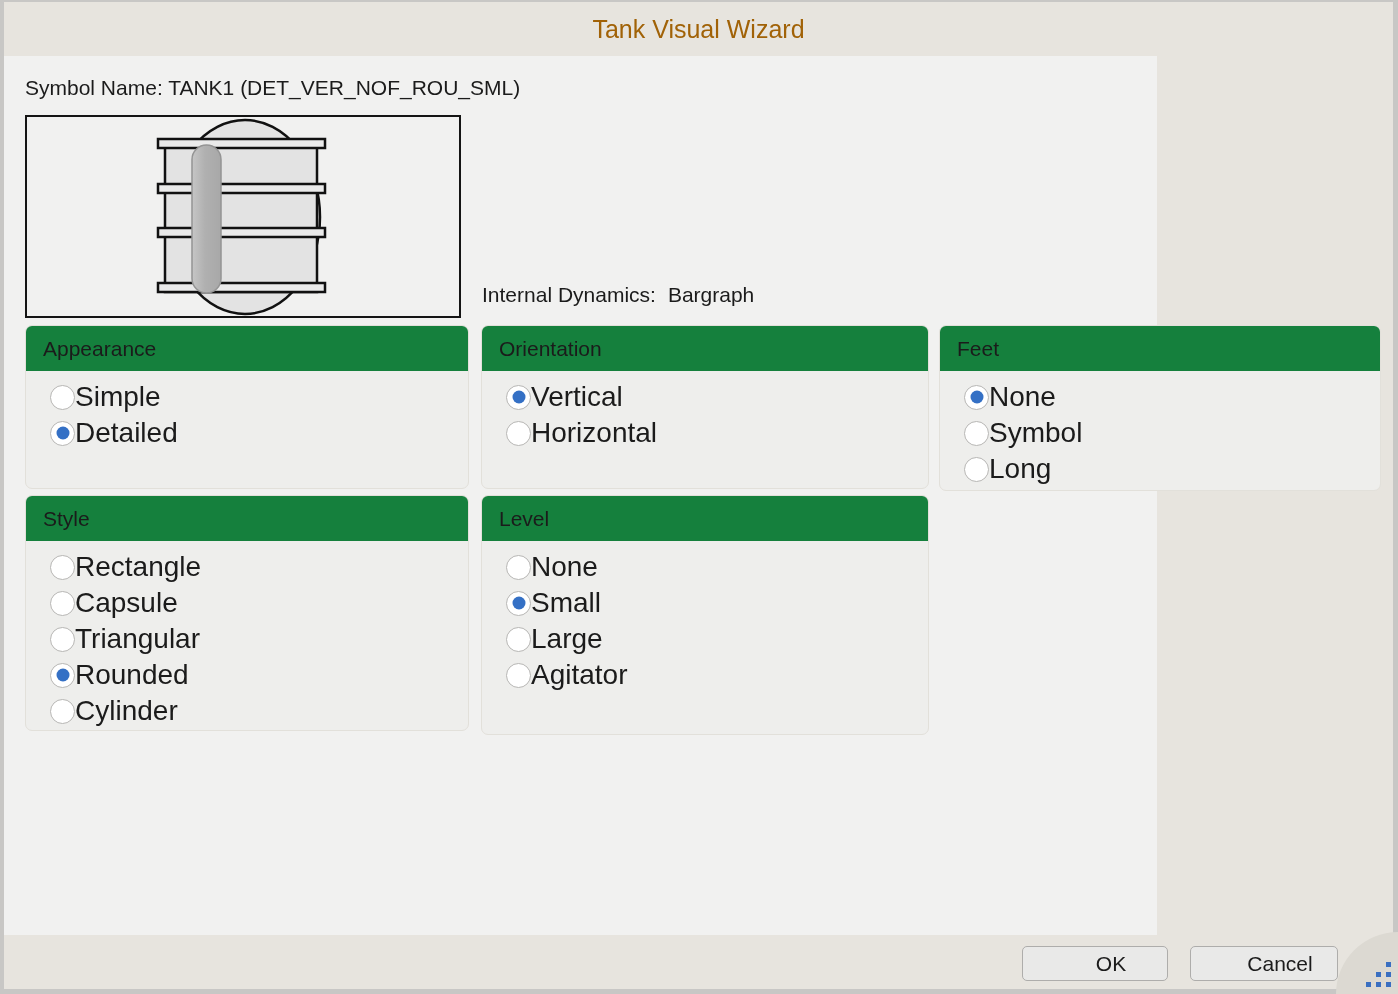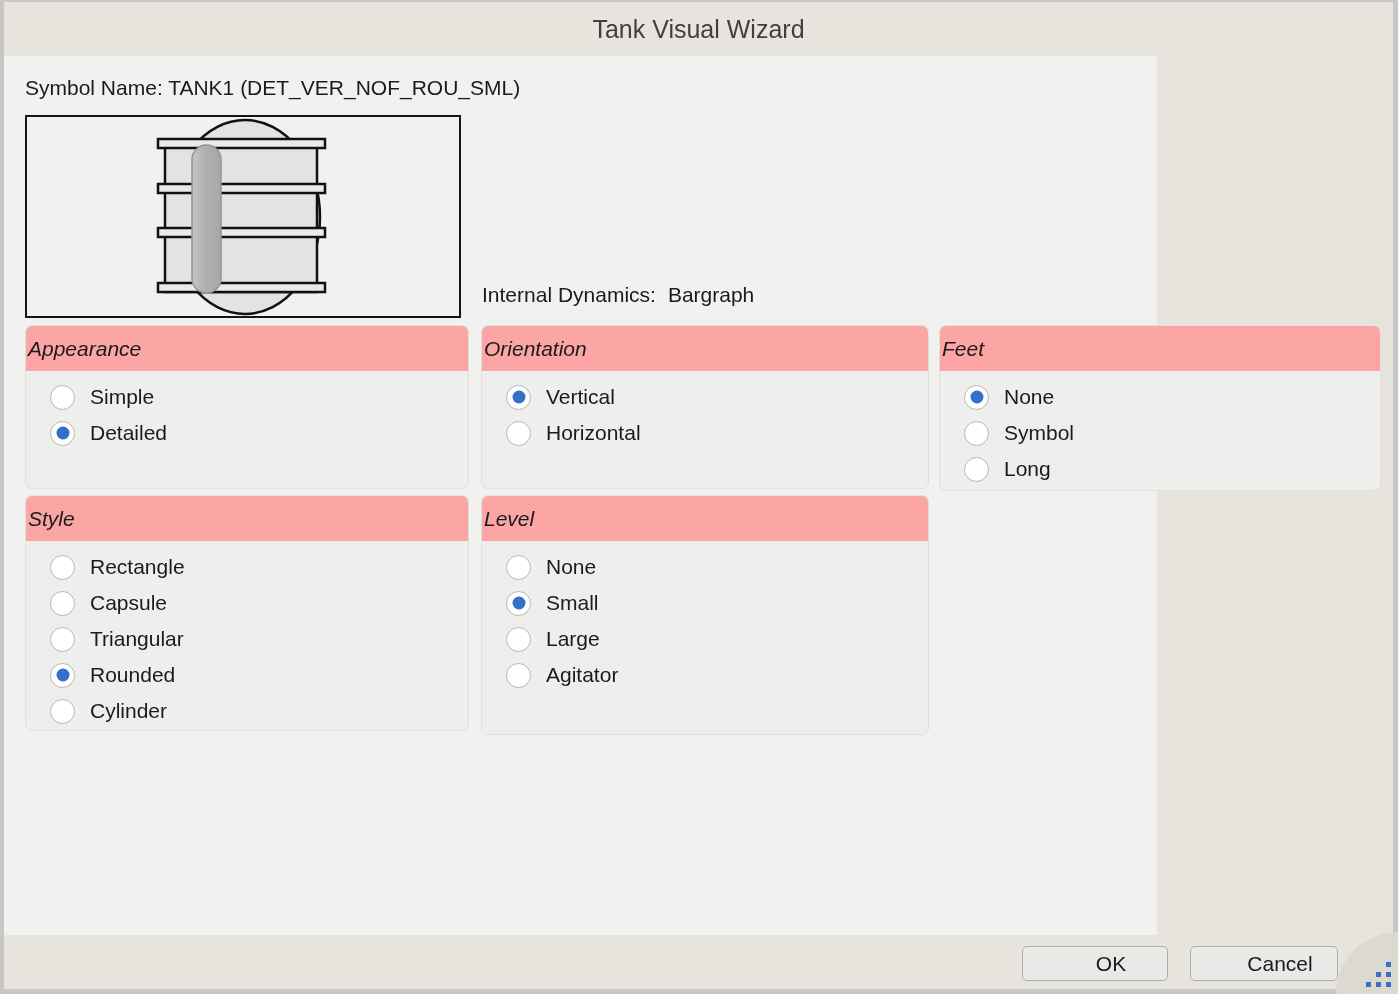--- a/index.html
+++ b/index.html
@@ -12,21 +12,21 @@
   .frame {
     position:relative; width:1398px; height:994px;
     background:#c8c7c5; overflow:hidden;
   }
   .window {
     position:absolute; left:4px; top:2px; right:5px; bottom:5px;
     background:#e7e4de;
   }
   .titlebar {
     position:absolute; left:0; top:0; width:100%; height:54px;
-    text-align:center; line-height:54px; font-size:25px; color:#404040;
+    text-align:center; line-height:54px; font-size:25px; color:#a16207;
   }
   .content {
     position:absolute; left:0; top:54px; width:1153px; height:879px;
     background:#f1f1f0;
   }
   .symbol-name {
     position:absolute; left:21px; top:20px;
     font-size:21px; line-height:24px;
   }
   .preview-box {
@@ -38,23 +38,23 @@
     font-size:21px; line-height:26px; white-space:nowrap;text-align:center;
   }
   .dyn-line .dyn-value { margin-left:12px; }
 
   
   .group {
     position:absolute; background:#eeeeec;
     border:1px solid #e2e0da; border-radius:7px;
   }
   .group-header {
-    height:45px; background:#fca5a5;
+    height:45px; background:#15803d;
     border-radius:6px 6px 0 0;
-    font-size:21px; line-height:45px; padding-left:2px; color:#1b1b1b;font-style:italic;
+    font-size:21px; line-height:45px; padding-left:17px; color:#1b1b1b;
   }
   .group-body { padding-top:8px; }
   .g-appearance  { left:21px;  top:269px; width:444px; height:164px; }
   .g-orientation { left:477px; top:269px; width:448px; height:164px; }
   .g-feet        { left:935px; top:269px; width:442px; height:166px; }
   .g-style       { left:21px;  top:439px; width:444px; height:236px; }
   .g-level       { left:477px; top:439px; width:448px; height:240px; }
 
   .row {
     display:flex; align-items:center; height:36px; padding-left:24px;
@@ -63,21 +63,21 @@
   .radio {
     width:25px; height:25px; border-radius:50%;
     background:#ffffff; border:1px solid #b7b6b4;
     position:relative; flex:0 0 auto;
   }
   .radio.selected::after {
     content:""; position:absolute; left:50%; top:50%;
     width:13px; height:13px; border-radius:50%;
     background:#3470c5; transform:translate(-50%,-50%);
   }
-  .rlabel { margin-left:15px; font-size:21px;text-align:center; }
+  .rlabel { font-size:28px;text-align:center; }
 
   
   .btn {
     position:absolute; top:944px; height:35px;
     background:#e9e9e8; border:1px solid #aeadab; border-radius:5px;
     font-size:21px; text-align:center; line-height:33px; color:#1b1b1b;padding-left:32px;
   }
   .btn-ok     { left:1018px; width:146px; }
   .btn-cancel { left:1186px; width:148px; }
 

